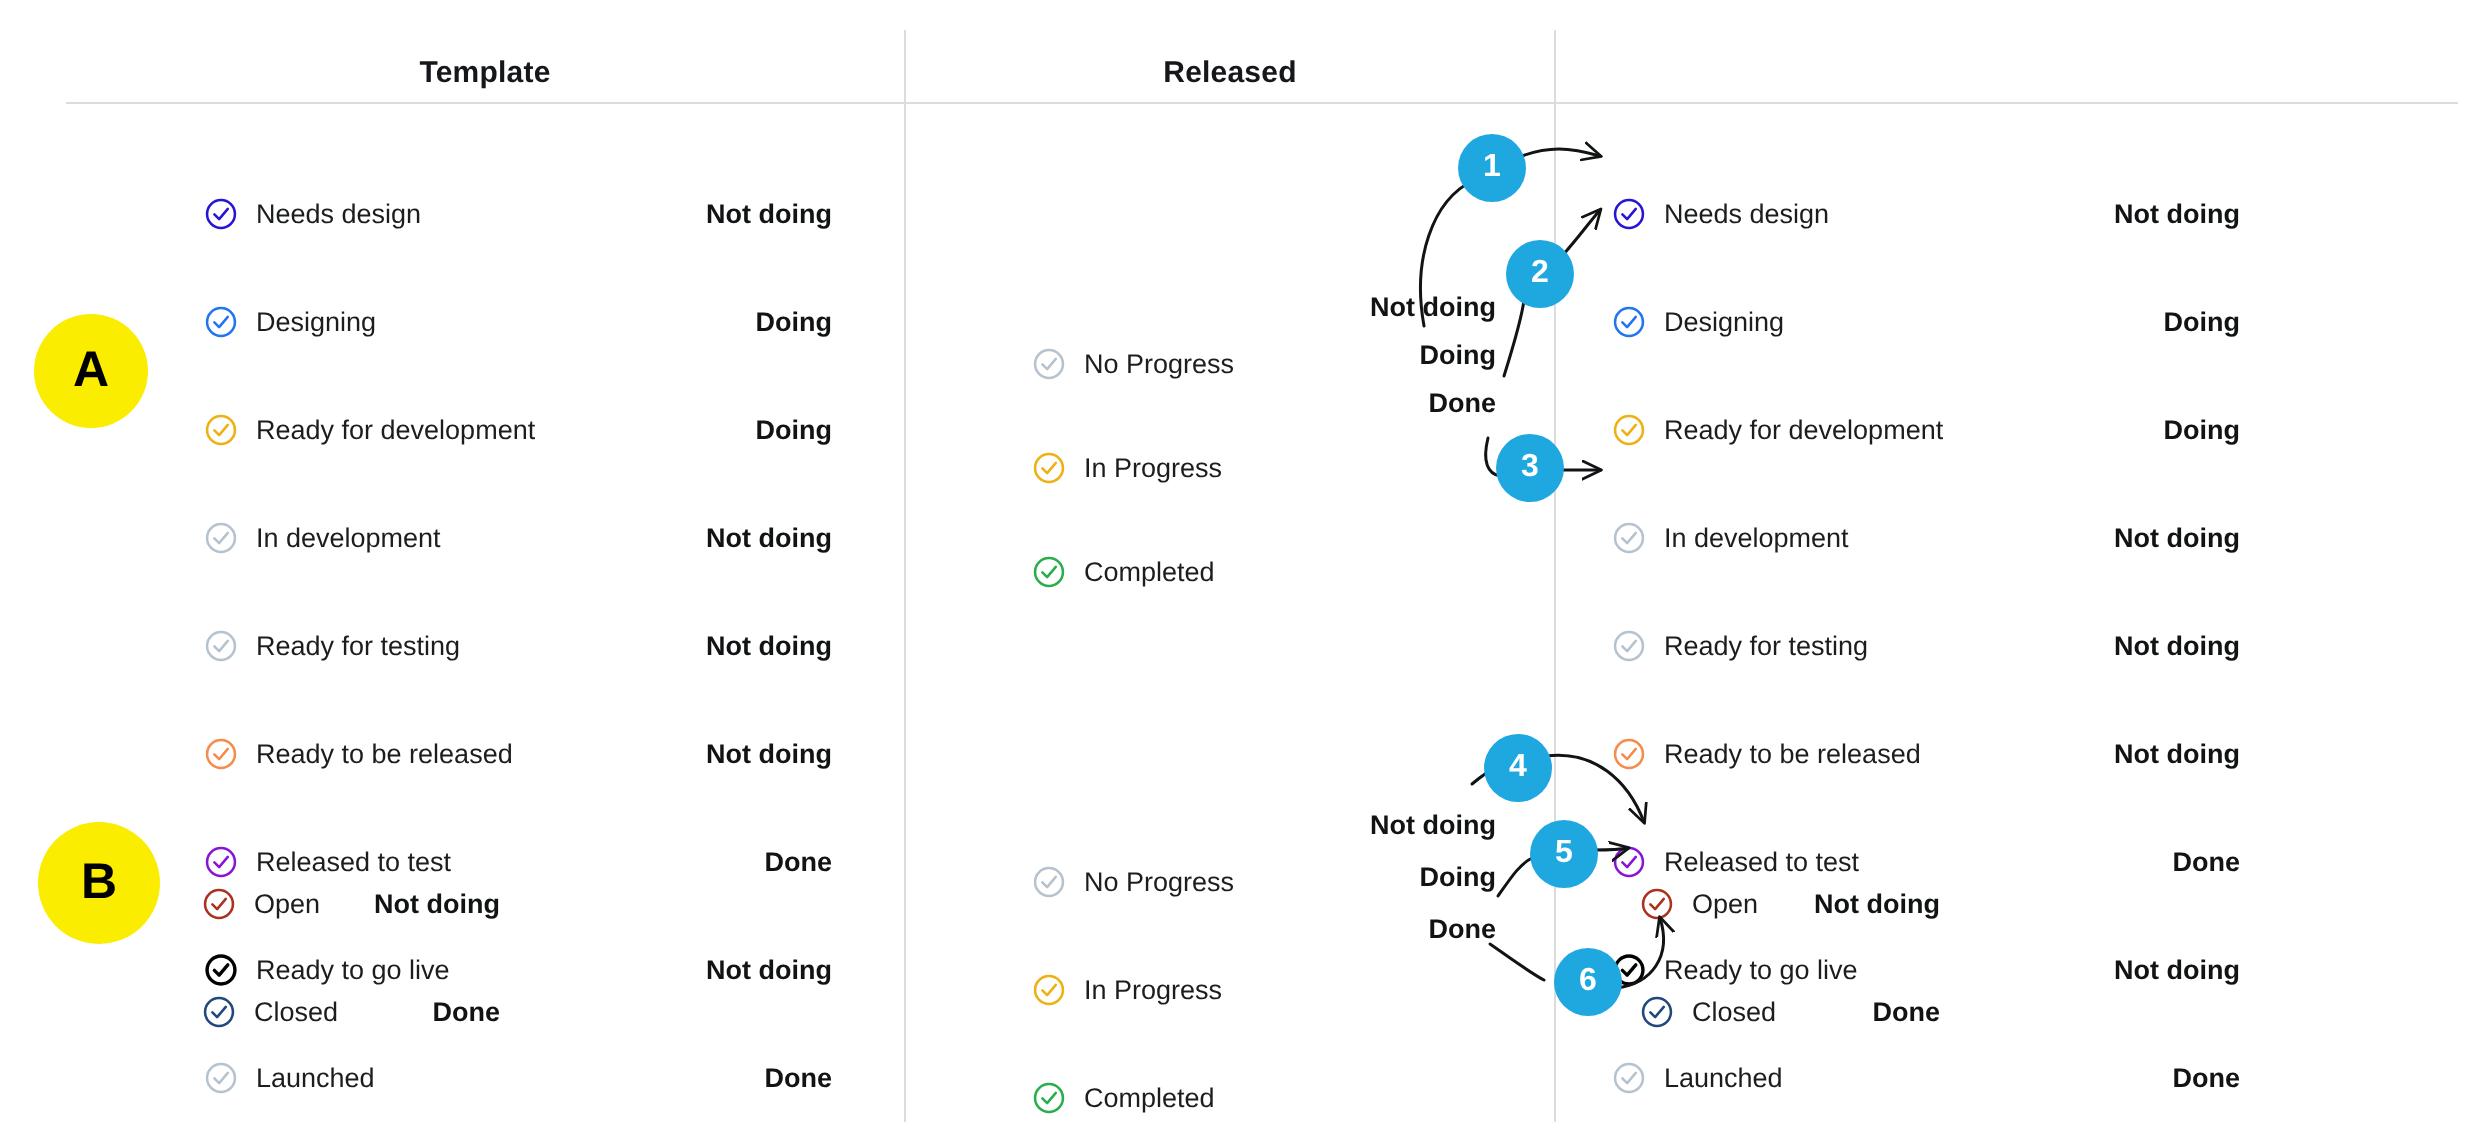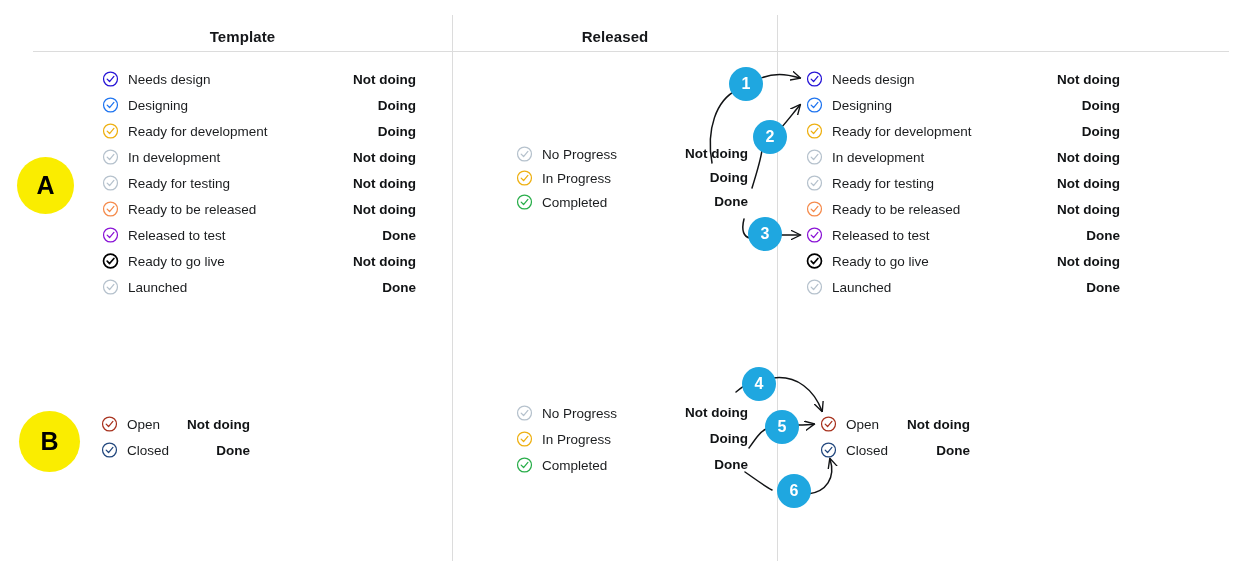--- a/index.html
+++ b/index.html
@@ -63,20 +63,21 @@
 
   
   .list {
     position: absolute;
   }
   .row {
     position: relative;
     height: 26px;
     display: flex;
     align-items: center;
+    margin-top: 28px;
   }
   .row .ico {
     position: absolute;
     left: 0;
     top: 50%;
     transform: translateY(-50%);
     width: 17px;
     height: 17px;
     display: block;
   }

